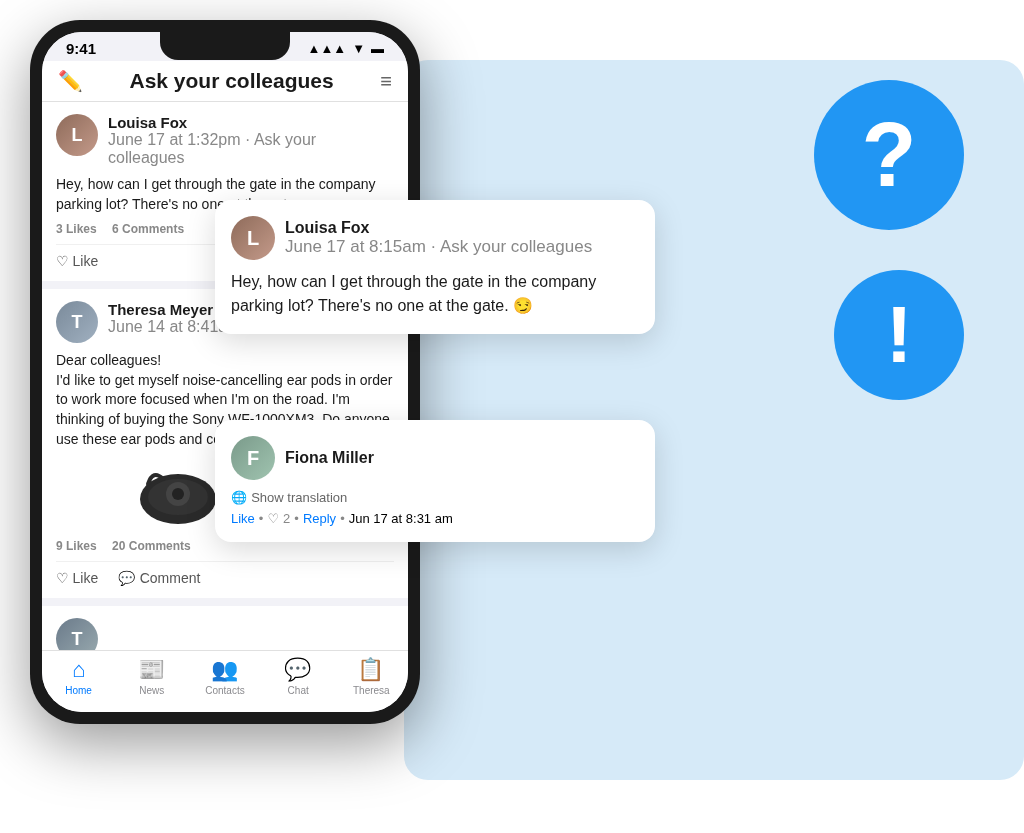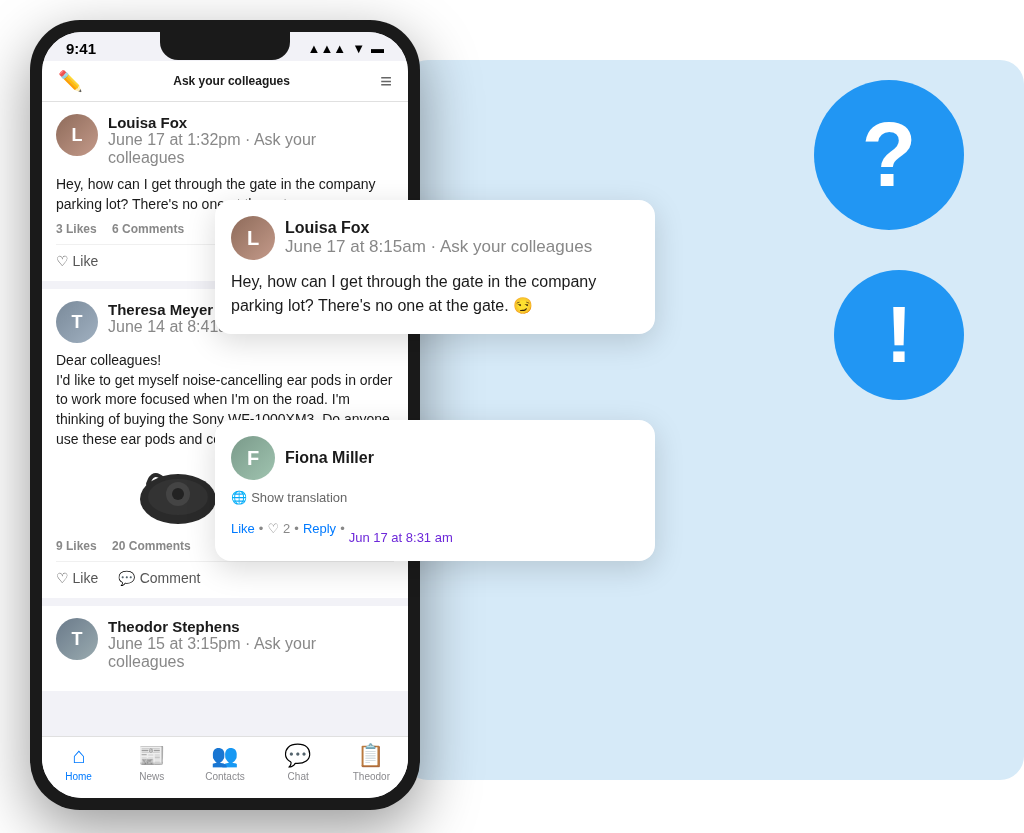--- a/index.html
+++ b/index.html
@@ -63,21 +63,21 @@
       z-index: 1;
       line-height: 1;
     }
 
     
     .phone {
       position: absolute;
       left: 30px;
       top: 20px;
       width: 390px;
-      height: 790px;
+      height: 704px;
       background: #1a1a1a;
       border-radius: 50px;
       z-index: 2;
       box-shadow: 0 20px 60px rgba(0,0,0,0.4);
       padding: 12px;
     }
 
     .phone-screen {
       width: 100%;
       height: 100%;
@@ -130,21 +130,21 @@
       background: #fff;
       border-bottom: 1px solid #e0e0e0;
       display: flex;
       justify-content: space-between;
       align-items: center;
       padding: 8px 16px;
       flex-shrink: 0;
     }
 
     .nav-title {
-      font-size: 12px;
+      font-size: 21px;
       font-weight: 600;
       color: #1a1a1a;
     }
 
     .nav-icon {
       font-size: 20px;
       color: #666;
     }
 
     
@@ -453,24 +453,20 @@
           <div class="action-btn">
             <span>💬</span>
             <span>Comment</span>
           </div>
         </div>
       </div>
 
       <div class="post-card">
         <div class="post-header">
           <div class="avatar avatar-theodor">T</div>
-          <div class="post-meta">
-            <h4>Theodor Stephens</h4>
-            <p>June 15 at 3:15pm · Ask your colleagues</p>
-          </div>
         </div>
       </div>
 
     </div>
 
     <div class="tab-bar">
       <div class="tab-item active">
         <span class="tab-icon">⌂</span>
         <span>Home</span>
       </div>
@@ -481,21 +477,21 @@
       <div class="tab-item">
         <span class="tab-icon">👥</span>
         <span>Contacts</span>
       </div>
       <div class="tab-item">
         <span class="tab-icon">💬</span>
         <span>Chat</span>
       </div>
       <div class="tab-item">
         <span class="tab-icon">📋</span>
-        <span>Theodor</span>
+        <span>Theresa</span>
       </div>
     </div>
 
   </div>
 </div>
 
 <div class="floating-card card-question">
   <div class="card-header">
     <div class="card-avatar">L</div>
     <div class="card-meta">
@@ -519,16 +515,16 @@
       <span>Show translation</span>
     </div>
     <div class="actions">
       <a href="#">Like</a>
       <span> • </span>
       <span>♡</span>
       <span>2</span>
       <span> • </span>
       <a href="#">Reply</a>
       <span> • </span>
-      <span style="color:#6d28d9;margin-top:19px;">Jun 17 at 8:31 am</span>
+      <span style="color:#000000;">Jun 17 at 8:31 am</span>
     </div>
   </div>
 </div>
 
 </body></html>

